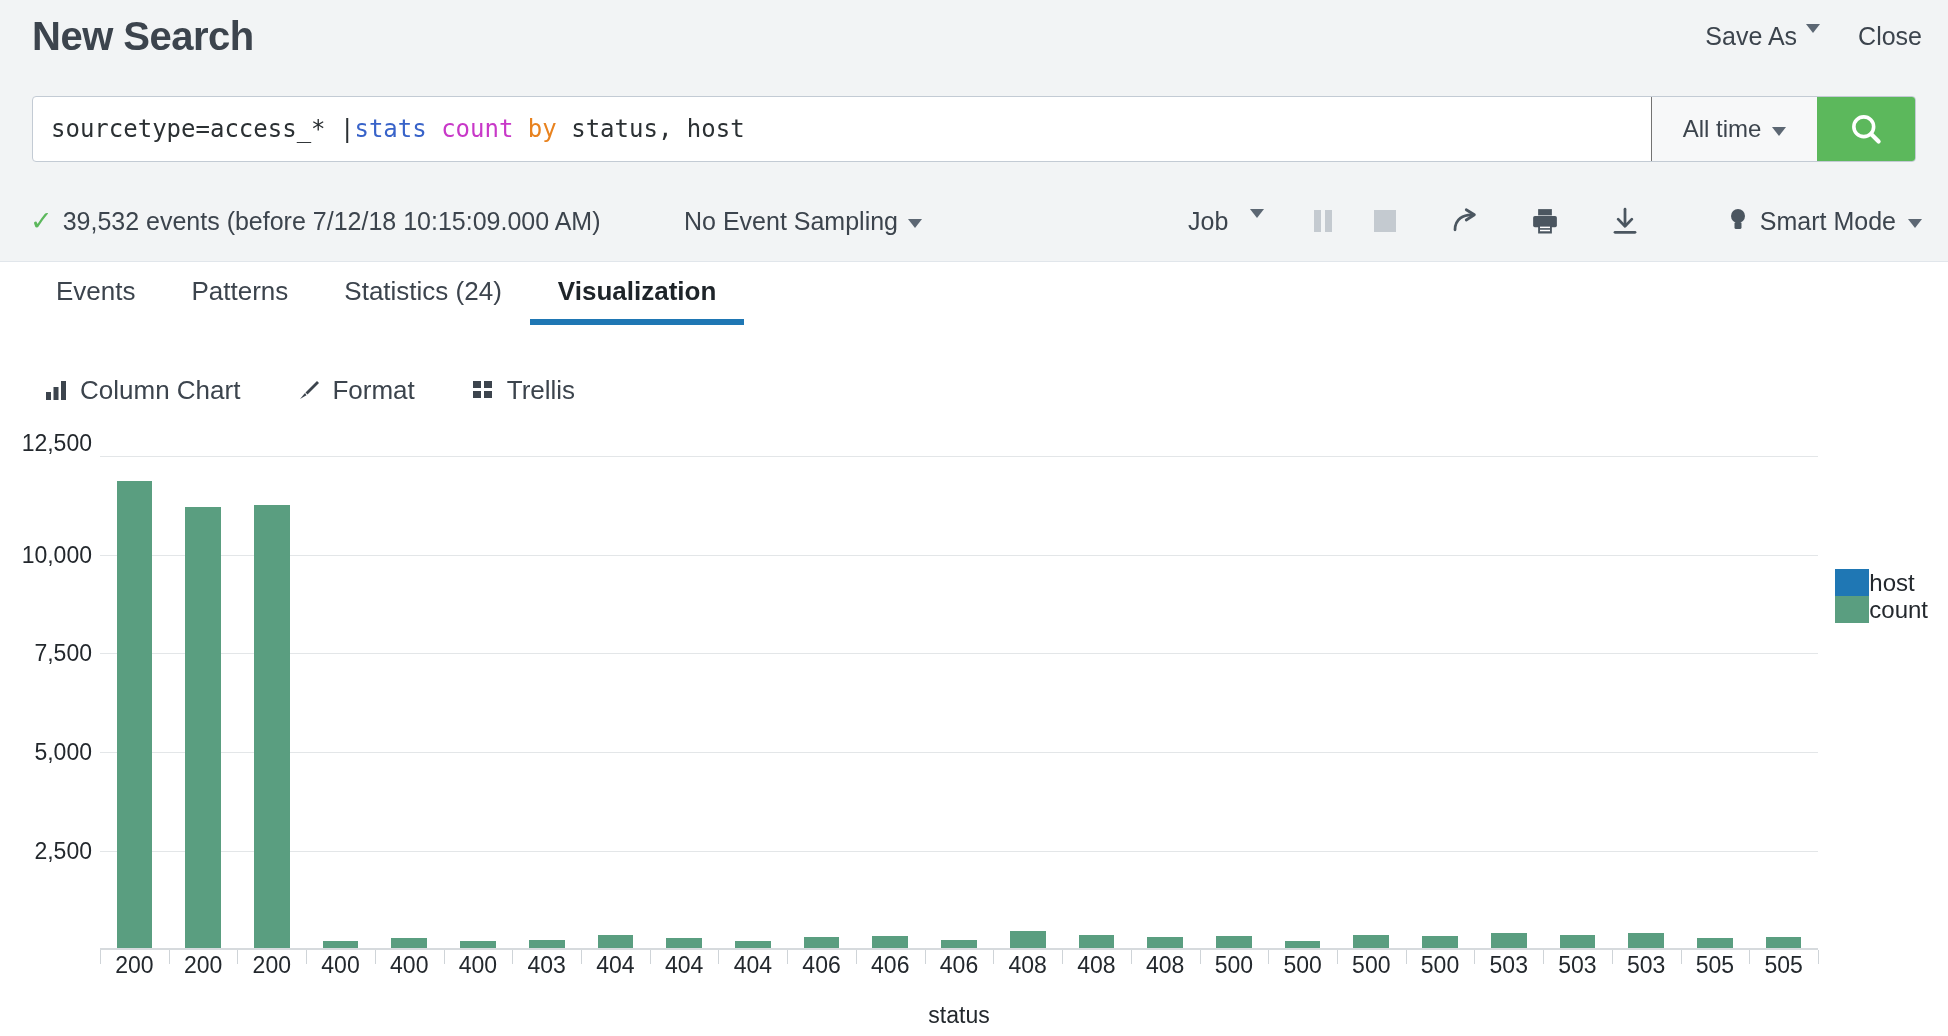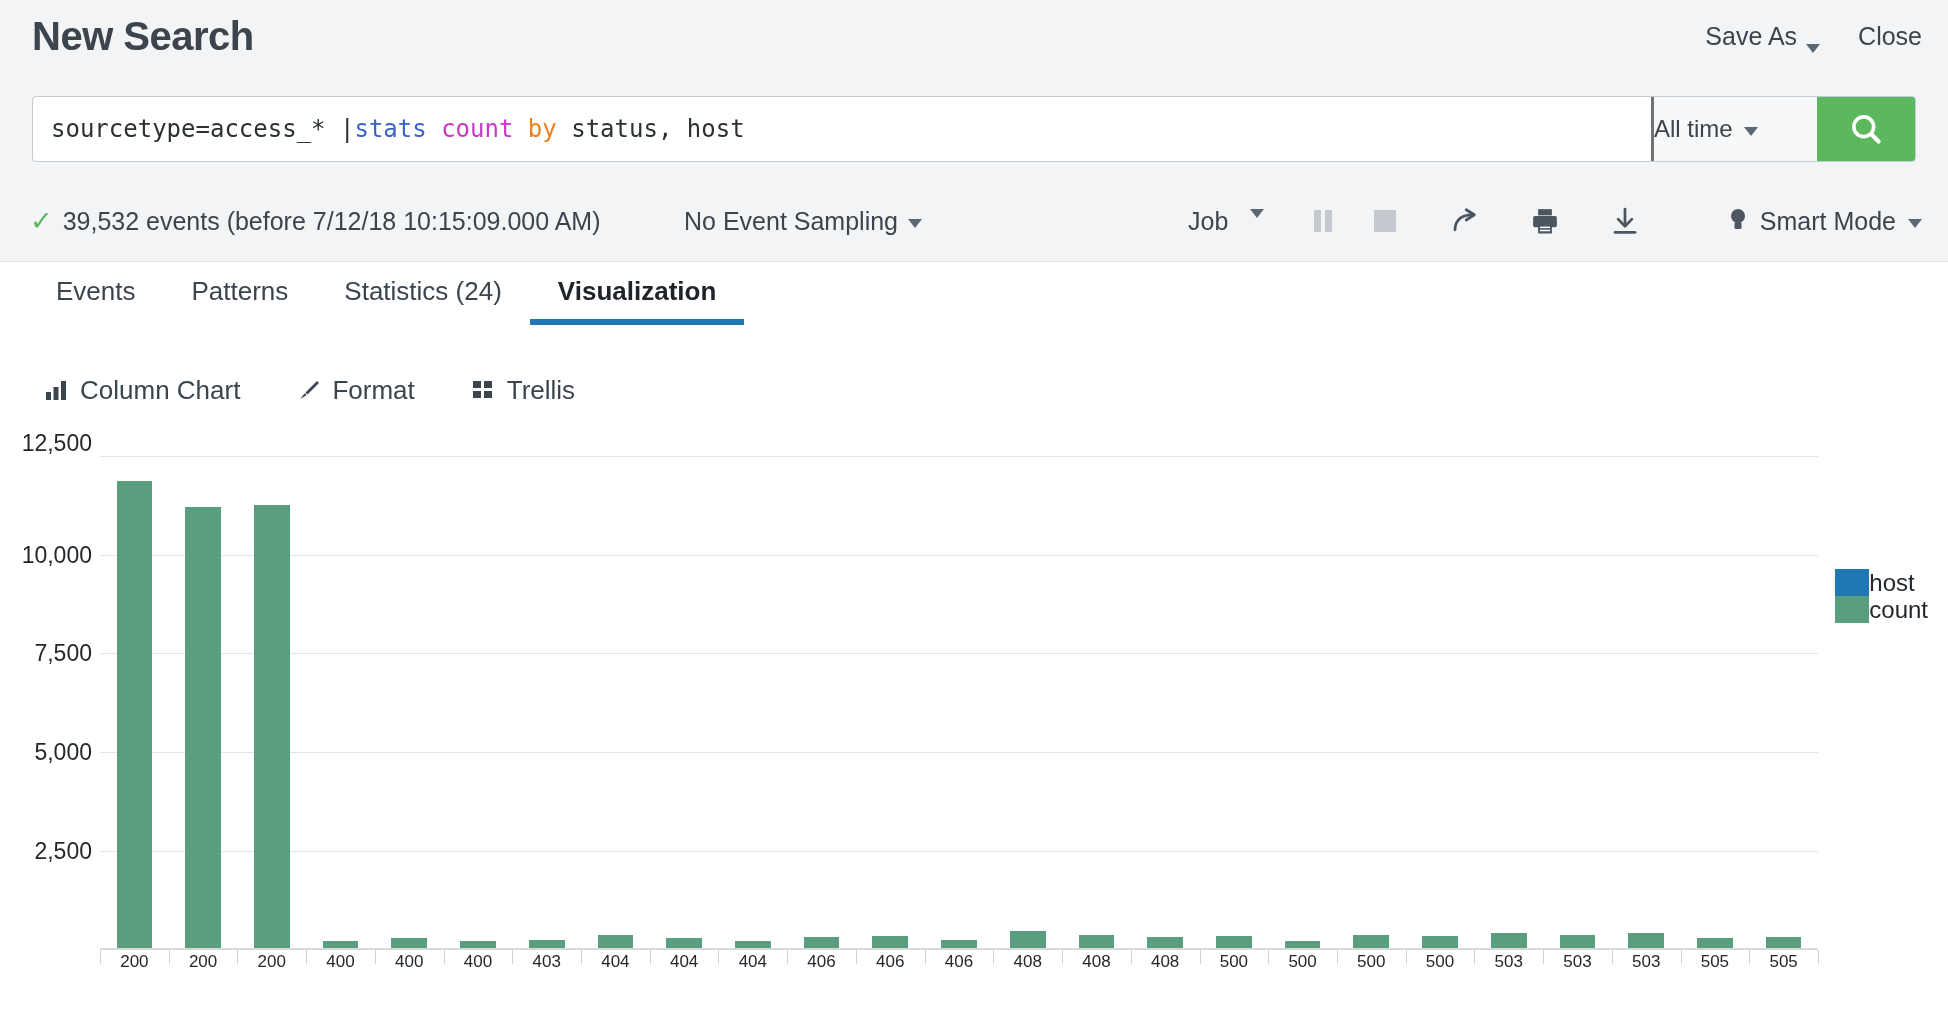--- a/index.html
+++ b/index.html
@@ -20,21 +20,21 @@
   }
   .page-title {
     position:absolute; left:32px; top:14px;
     font-size:40px; font-weight:700; color:#3c444d; letter-spacing:-0.5px;
   }
   .header-actions {
     position:absolute; right:26px; top:22px;
     display:flex; align-items:center; gap:38px;
   }
   .header-link {
-    font-size:25px; color:#3c444d; cursor:pointer; display:flex; align-items:flex-end; gap:9px;
+    font-size:25px; color:#3c444d; cursor:pointer; display:flex; align-items:flex-start; gap:9px;
   }
   .caret {
     width:0;height:0;border-left:7px solid transparent;border-right:7px solid transparent;
     border-top:9px solid #5c6773; display:inline-block; position:relative; top:2px;
   }
 
   
   .searchbar {
     position:absolute; left:32px; top:96px; width:1884px; height:66px;
     background:#fff; border:1px solid #c3cbd4; border-radius:4px; display:flex;
@@ -42,22 +42,22 @@
   .search-input-area {
     flex:1; display:flex; align-items:center; padding-left:18px;
     font-family:"DejaVu Sans Mono","Liberation Mono",monospace;
     font-size:24px; color:#2b3033; white-space:nowrap; overflow:hidden;
   }
   .tok-plain { color:#2b3033; }
   .tok-cmd   { color:#3863c9; }
   .tok-fn    { color:#c838c8; }
   .tok-kw    { color:#e8821e; }
   .timepicker {
-    width:166px; border-left:3px solid #737373; display:flex; align-items:center;
-    justify-content:flex-start; gap:11px; font-size:24px; color:#3c444d; cursor:pointer;
+    width:166px; border-left:1px solid #737373; display:flex; align-items:center;
+    justify-content:center; gap:11px; font-size:24px; color:#3c444d; cursor:pointer;
     background:#f7f8f9;
   }
   .search-btn {
     width:98px; background:#5cb85c; border-radius:0 3px 3px 0;
     display:flex; align-items:center; justify-content:center; cursor:pointer;
   }
 
   
   .statusrow {
     position:absolute; left:0; top:190px; width:1948px; height:62px;
@@ -121,21 +121,21 @@
   .baseline  { position:absolute; left:0; width:100%; height:2px; background:#d6dadd; bottom:0; }
   .bars { position:absolute; left:0; right:0; bottom:2px; top:0; display:flex; align-items:flex-end; }
   .bar-slot { flex:1 1 0; display:flex; justify-content:center; align-items:flex-end; height:100%; }
   .bar { width:52%; background:#5a9e80; }
   .ticks { position:absolute; left:0; right:0; bottom:-16px; height:16px; }
   .tick { position:absolute; width:1px; height:14px; background:#cfd4d8; top:0; }
   .x-labels {
     position:absolute; left:100px; top:522px; width:1718px; height:40px; display:flex;
   }
   .x-label {
-    flex:1 1 0; text-align:center; font-size:17px; color:#23282d;
+    flex:1 1 0; text-align:center; font-size:23px; color:#23282d;
   }
   .x-axis-title {
     position:absolute; left:100px; top:572px; width:1718px; text-align:center;
     font-size:23px; color:#23282d;
   }
   .legend {
     position:absolute; right:20px; top:139px; display:flex; align-items:flex-start; 
   }
   .legend-swatches { display:flex; flex-direction:column; width:34px; }
   .legend-swatch { width:34px; height:27px; }
@@ -417,20 +417,21 @@
         <div class="x-label">500</div>
         <div class="x-label">500</div>
         <div class="x-label">500</div>
         <div class="x-label">500</div>
         <div class="x-label">503</div>
         <div class="x-label">503</div>
         <div class="x-label">503</div>
         <div class="x-label">505</div>
         <div class="x-label">505</div>
       </div>
+    <div class="x-axis-title">status</div>
 
     <div class="legend">
       <div class="legend-swatches">
         <span class="legend-swatch" id="sw0" style="background: rgb(31, 119, 180);"></span>
         <span class="legend-swatch" id="sw1" style="background: rgb(90, 158, 128);"></span>
       </div>
       <div class="legend-names">
         <span class="legend-name">host</span>
         <span class="legend-name">count</span>
       </div>

